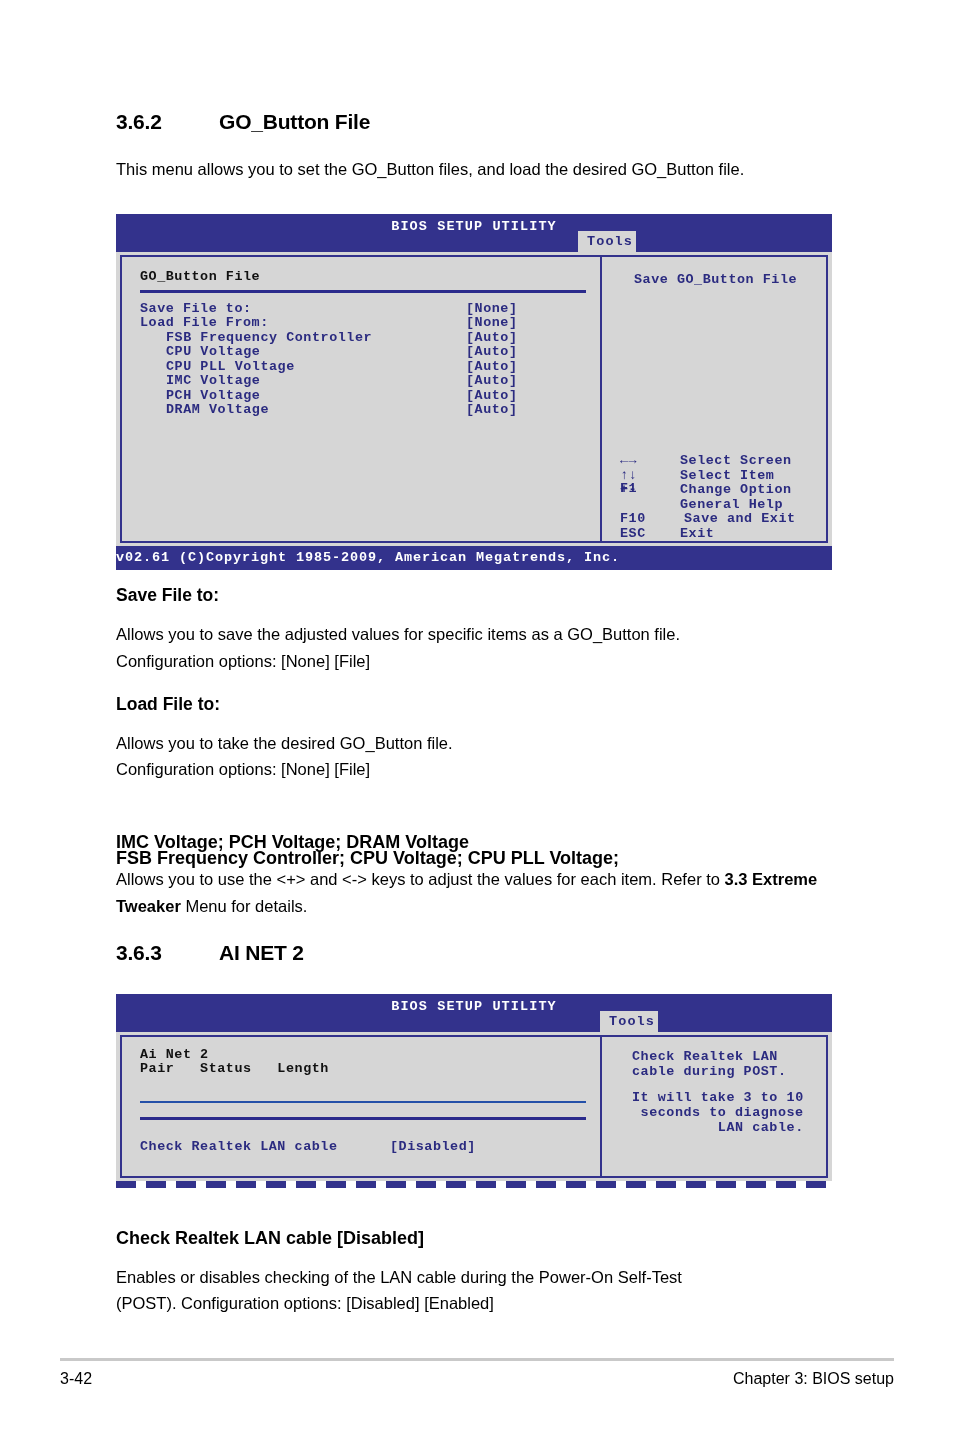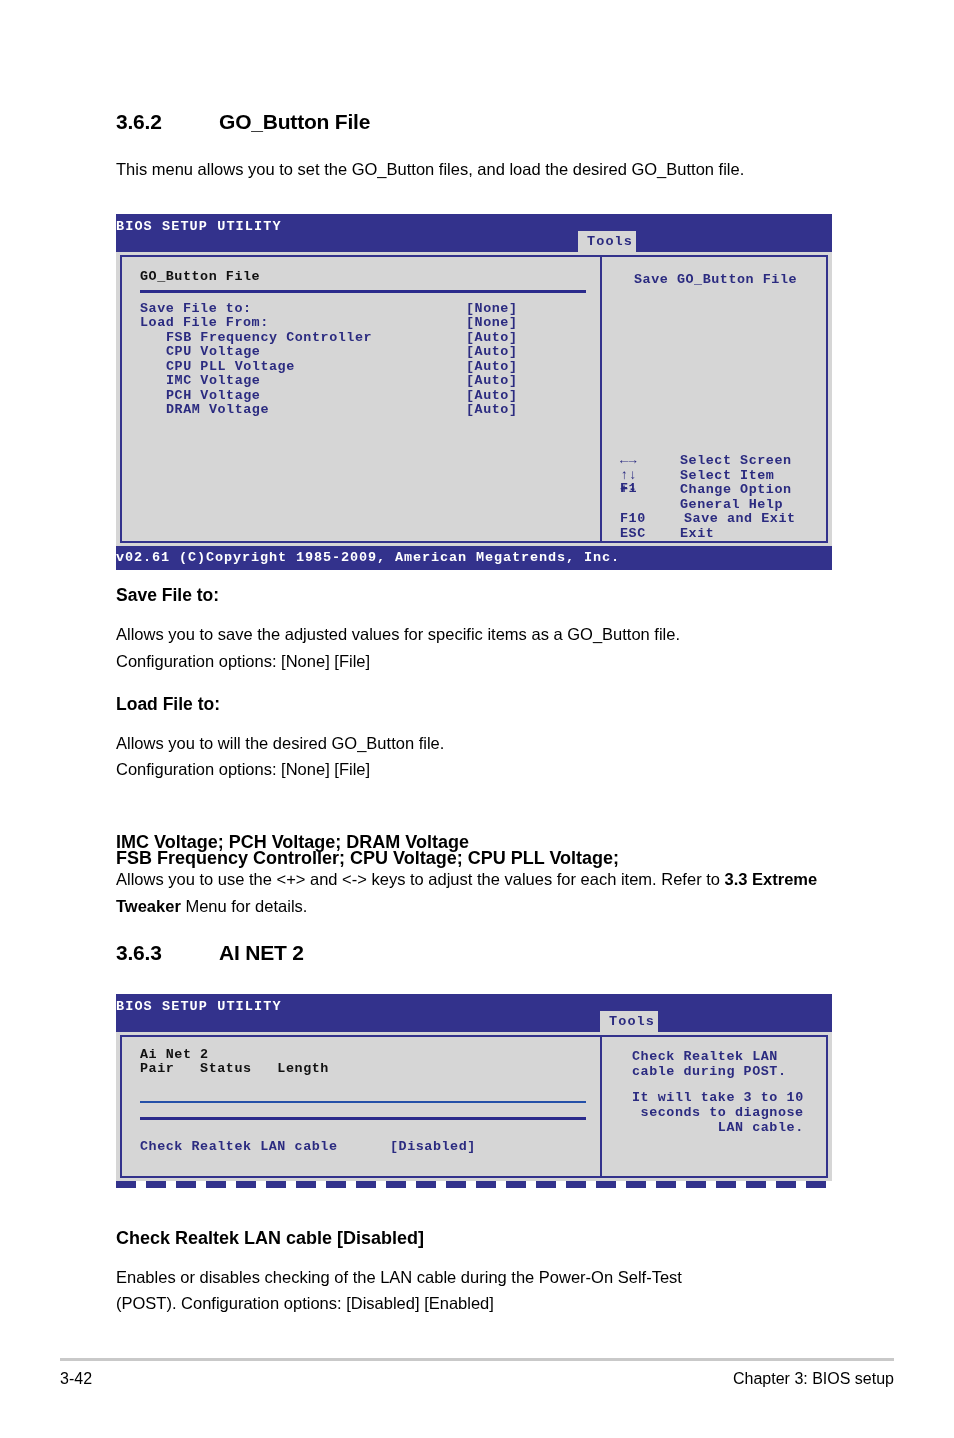--- a/index.html
+++ b/index.html
@@ -55,20 +55,21 @@
   }
   .bios-header {
     position: relative;
     height: 38px;
     background: #33328c;
   }
   .bios-title {
     position: absolute;
     left: 0; right: 0;
     top: 5px;
+    text-align: center;
     color: #ffffff;
     font-size: 13.5px;
     font-weight: bold;
     letter-spacing: 1.1px;
   }
   .bios-tab {
     position: absolute;
     top: 17px;
     background: #d6d6d6;
     color: #2b2b80;
@@ -230,21 +231,21 @@
     </div>
 
     <div class="bios-footer">v02.61 (C)Copyright 1985-2009, American Megatrends, Inc.</div>
   </div>
 
   <div class="sub-head" style="left:116px; top:585px;">Save File to:</div>
   <div class="para" style="left:116px; top:621px;">Allows you to save the adjusted values for specific items as a GO_Button file.</div>
   <div class="para" style="left:116px; top:648px;">Configuration options: [None] [File]</div>
 
   <div class="sub-head" style="left:116px; top:694px;">Load File to:</div>
-  <div class="para" style="left:116px; top:730px;">Allows you to will the desired GO_Button file.</div>
+  <div class="para" style="left:116px; top:730px;">Allows you to take the desired GO_Button file.</div>
   <div class="para" style="left:116px; top:756px;">Configuration options: [None] [File]</div>
 
   <div class="sub-head" style="left:116px; top:802px; font-size:18px;margin-top:46px;">FSB Frequency Controller; CPU Voltage; CPU PLL Voltage;</div>
   <div class="sub-head" style="left:116px; top:832px; font-size:18px;">IMC Voltage; PCH Voltage; DRAM Voltage</div>
 
   <div class="para" style="left:116px; top:866px; width:730px;"><span>Allows you to use the &lt;+&gt; and &lt;-&gt; keys to adjust the values for each item. Refer to </span><b class="inline">3.3 Extreme Tweaker</b><span> Menu for details.</span></div>
 
   <div class="sec-head" style="left:116px; top:941px;">3.6.3</div>
   <div class="sec-head" style="left:219px; top:941px;">AI NET 2</div>
 

